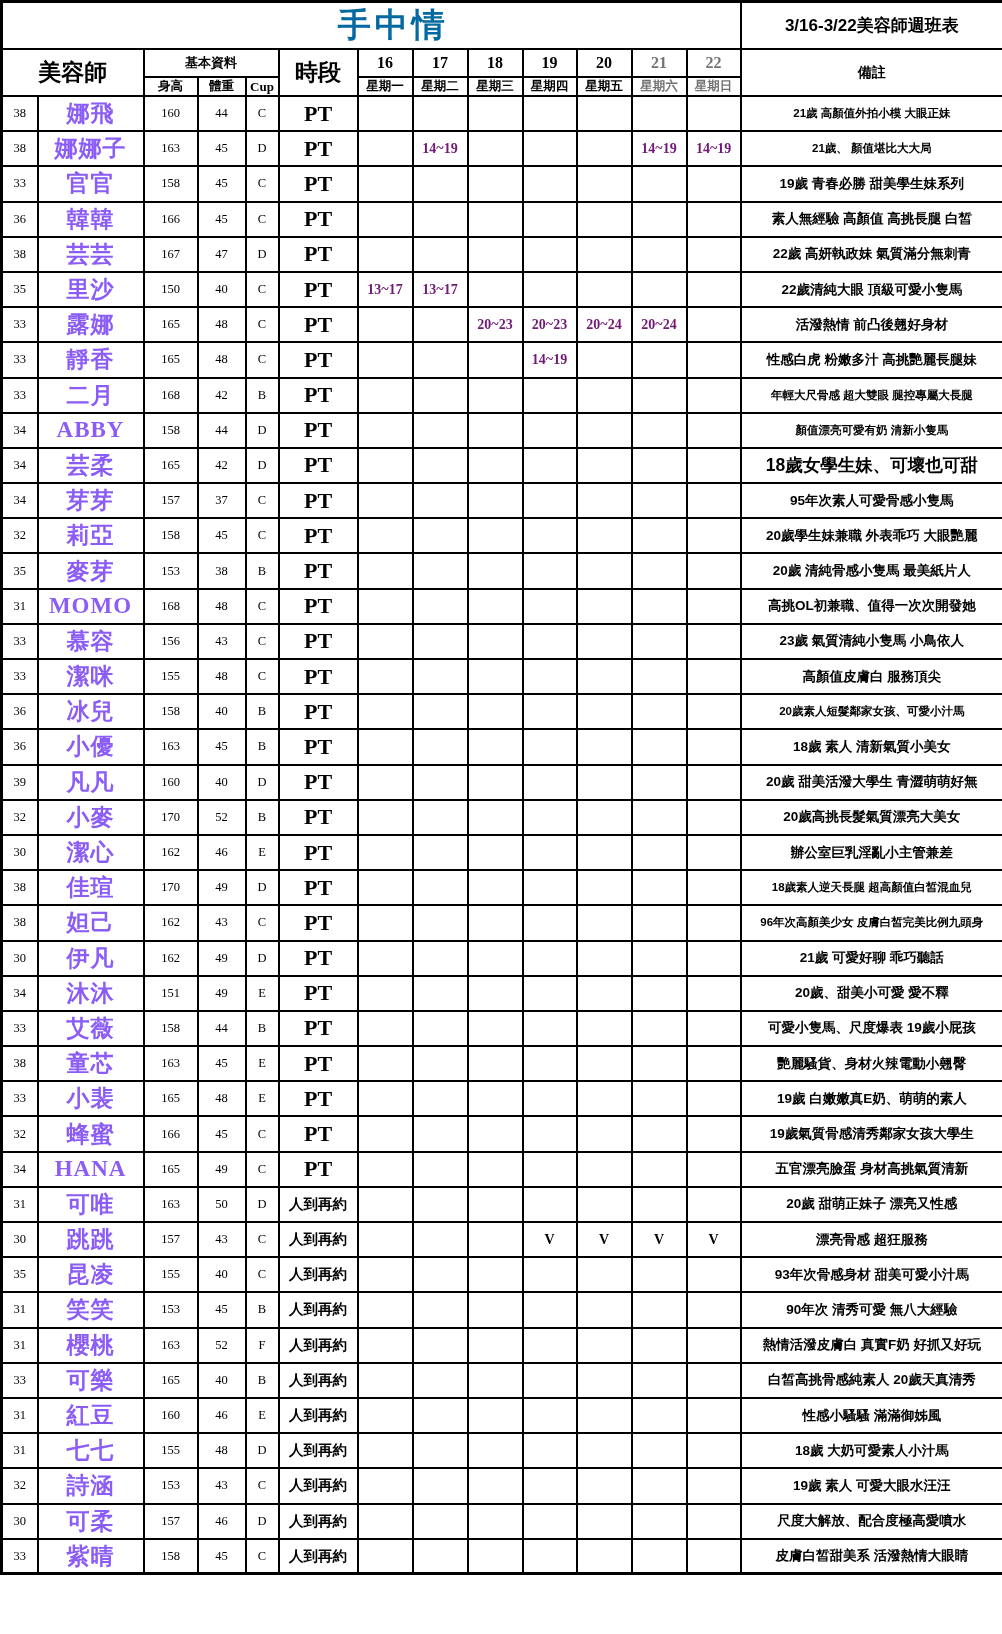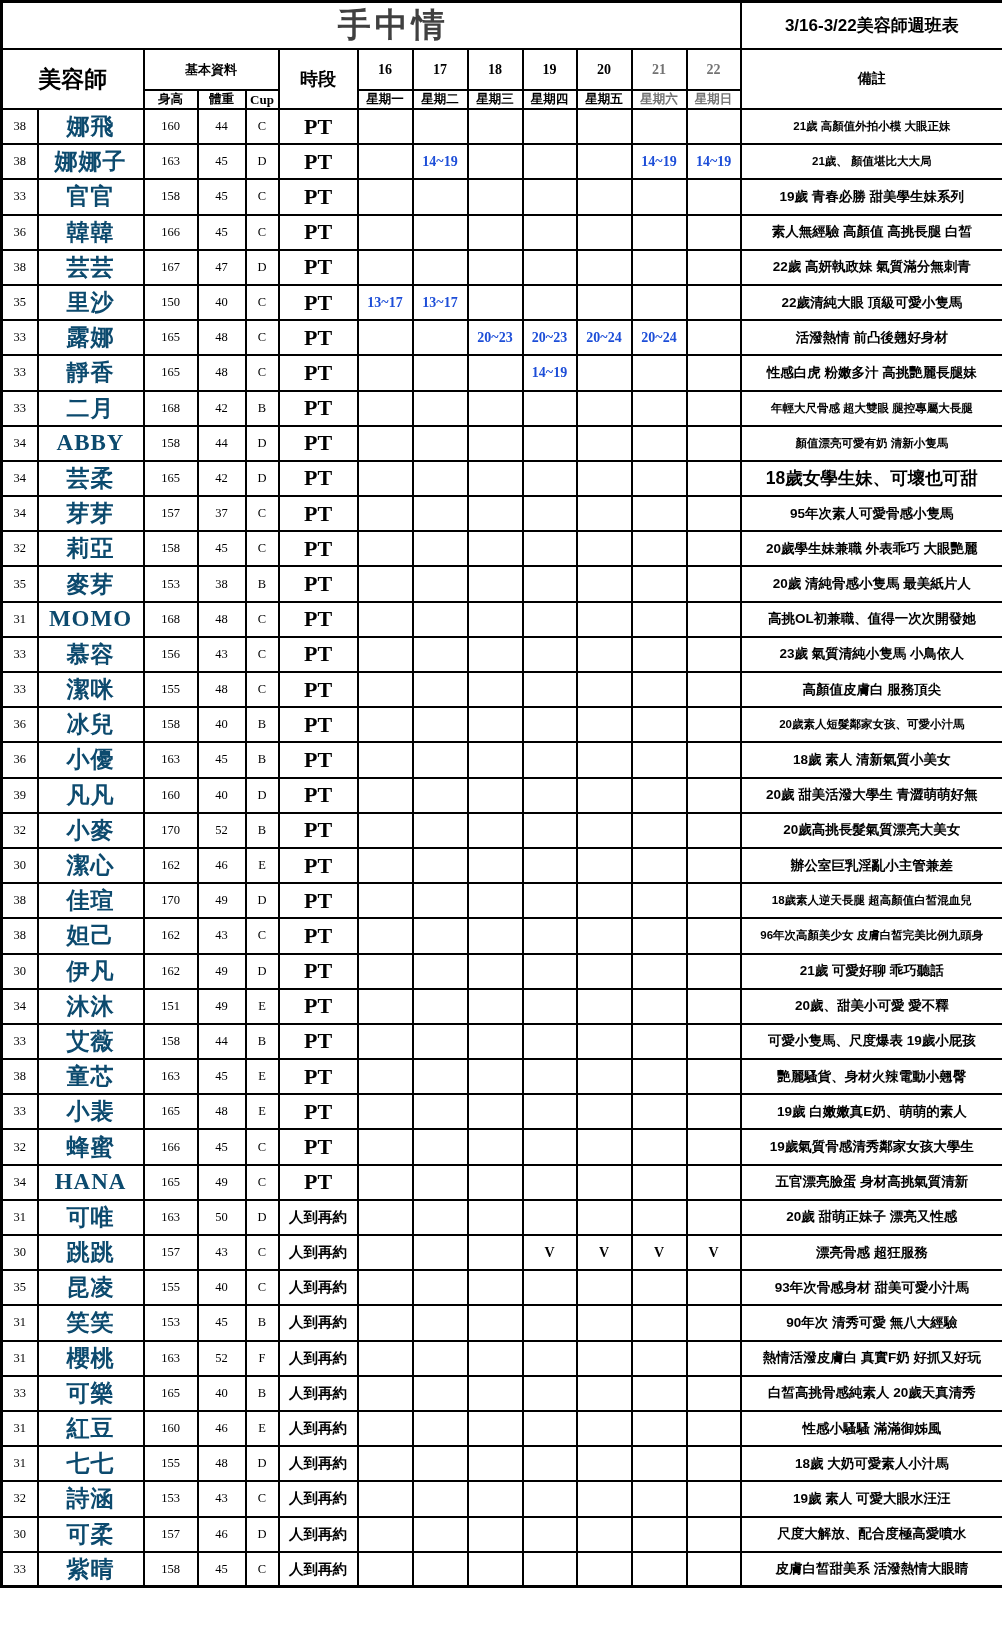--- a/index.html
+++ b/index.html
@@ -11,46 +11,46 @@
     border-collapse:collapse;table-layout:fixed;width:1002px;
     border:3px solid #000;
   }
   table.roster td, table.roster th{
     border:2px solid #000;padding:0;overflow:hidden;white-space:nowrap;
     text-align:center;vertical-align:middle;background:#fff;box-sizing:border-box;
   }
   
   .title-row td{height:33px;}
   .title-cell .title-text{
-    font-size:33px;font-weight:bold;color:#404040;letter-spacing:4px;
+    font-size:33px;font-weight:bold;color:#0369a1;letter-spacing:4px;
     font-family:"Liberation Sans",sans-serif;
     margin-left:44px;
   }
   .subtitle-cell{font-size:17px;font-weight:bold;color:#000;}
   
   .h-beautician{background:#ffb1f4;font-size:23px;font-weight:bold;}
   .h-basic{background:#fdf2cf;font-size:13px;font-weight:bold;height:25px;}
-  .h-slot{background:#a8ce90;font-size:18px;font-weight:bold;margin-top:44px;}
+  .h-slot{background:#a8ce90;font-size:23px;font-weight:bold;margin-top:44px;}
   .h-remark{background:#d9d9d9;font-size:14px;font-weight:bold;}
-  .h-daynum{font-size:14px;font-weight:bold;font-family:"Liberation Serif",serif;height:41px;}
+  .h-daynum{font-size:16px;font-weight:bold;font-family:"Liberation Serif",serif;height:28px;}
   .h-sub{font-size:12.5px;font-weight:bold;height:16px;}
   .h-cup{font-family:"Liberation Serif",serif;font-size:13px;}
   .red{color:#737373;}
   
   .data-row td{height:35.2px;}
   .c-no{font-family:"Liberation Serif",serif;font-size:12.5px;color:#000;}
   .c-name{
-    font-size:23px;font-weight:bold;color:#0c4a6e;
+    font-size:23px;font-weight:bold;color:#8b5cf6;
     font-family:"Liberation Serif",serif;letter-spacing:1px;
   }
   .c-num{font-family:"Liberation Serif",serif;font-size:12.5px;}
   .c-slot.pt{font-family:"Liberation Serif",serif;font-size:22px;font-weight:bold;}
   .c-slot.appt{font-size:14.5px;font-weight:bold;margin-top:7px;}
   .c-day{font-family:"Liberation Serif",serif;font-size:14px;font-weight:bold;}
-  .c-day.time{color:#1d4ed8;}
+  .c-day.time{color:#701a75;}
   .c-day.v-mark{color:#000;}
   .c-remark{
     text-align:left;padding-left:6px;font-weight:bold;color:#000;
     white-space:nowrap;
   }
   .c-remark.rs-s{font-size:11.5px;}
   .c-remark.rs-m{font-size:13.5px;}
   .c-remark.rs-l{font-size:17.5px;}
 </style>
 </head>

